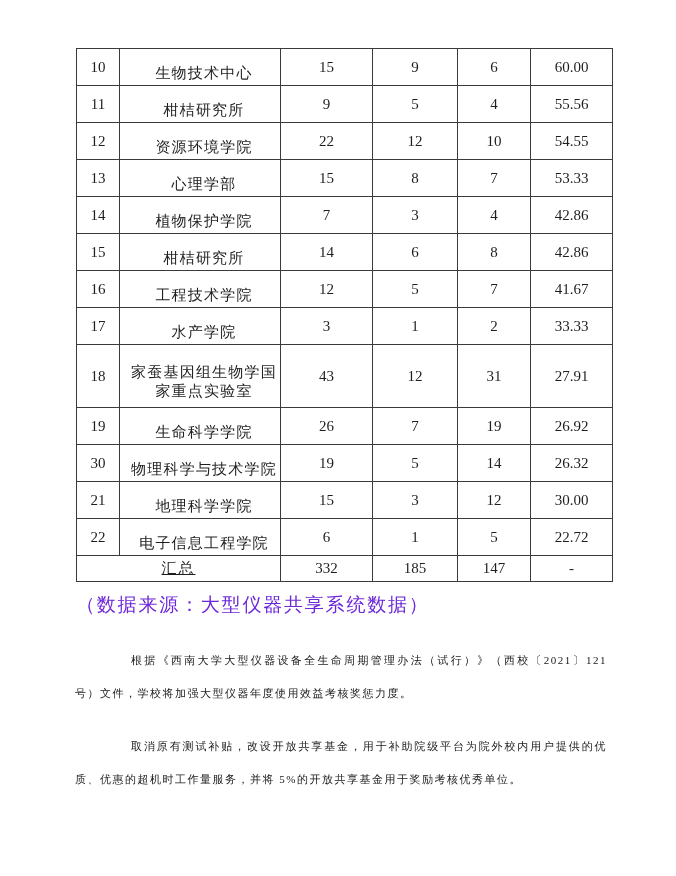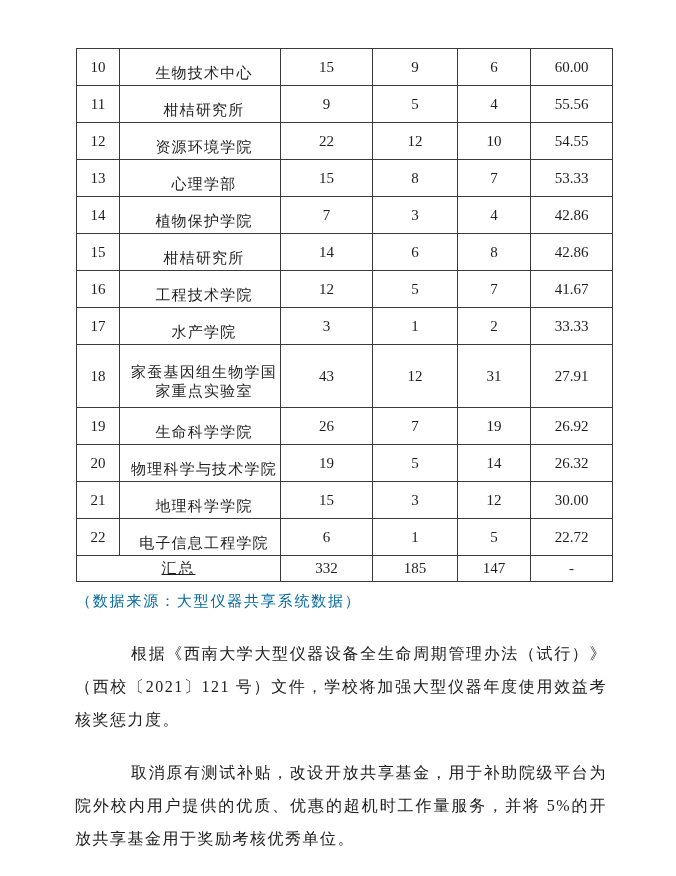--- a/index.html
+++ b/index.html
@@ -37,27 +37,27 @@
   .doc-table tr.sum { height: 26px; }
   .doc-table td.name {
     text-align: center;
     padding: 14px 2px 2px 10px;
     letter-spacing: 1.2px;
   }
   .doc-table td.sumlabel { letter-spacing: 2px; text-decoration: underline; }
   
   .source {
     margin: 5px 0 0 76px;
-    font-size: 15px;
+    font-size: 19px;
     letter-spacing: 1.8px;
-    color: #0369a1;
+    color: #6d28d9;
   }
   .para {
     margin: 26px 69px 0 75px;
-    font-size: 16px;
+    font-size: 11px;
     letter-spacing: 1.5px;
     line-height: 33px;
     text-align: justify;
     text-indent: 56px;
     color: #202020;
   }
   .para.p2 { margin-top: 20px; }
 </style>
 </head>
 <body>
@@ -148,21 +148,21 @@
       </tr>
       <tr>
         <td>19</td>
         <td class="name">生命科学学院</td>
         <td>26</td>
         <td>7</td>
         <td>19</td>
         <td>26.92</td>
       </tr>
       <tr>
-        <td>20</td>
+        <td>30</td>
         <td class="name">物理科学与技术学院</td>
         <td>19</td>
         <td>5</td>
         <td>14</td>
         <td>26.32</td>
       </tr>
       <tr>
         <td>21</td>
         <td class="name">地理科学学院</td>
         <td>15</td>

